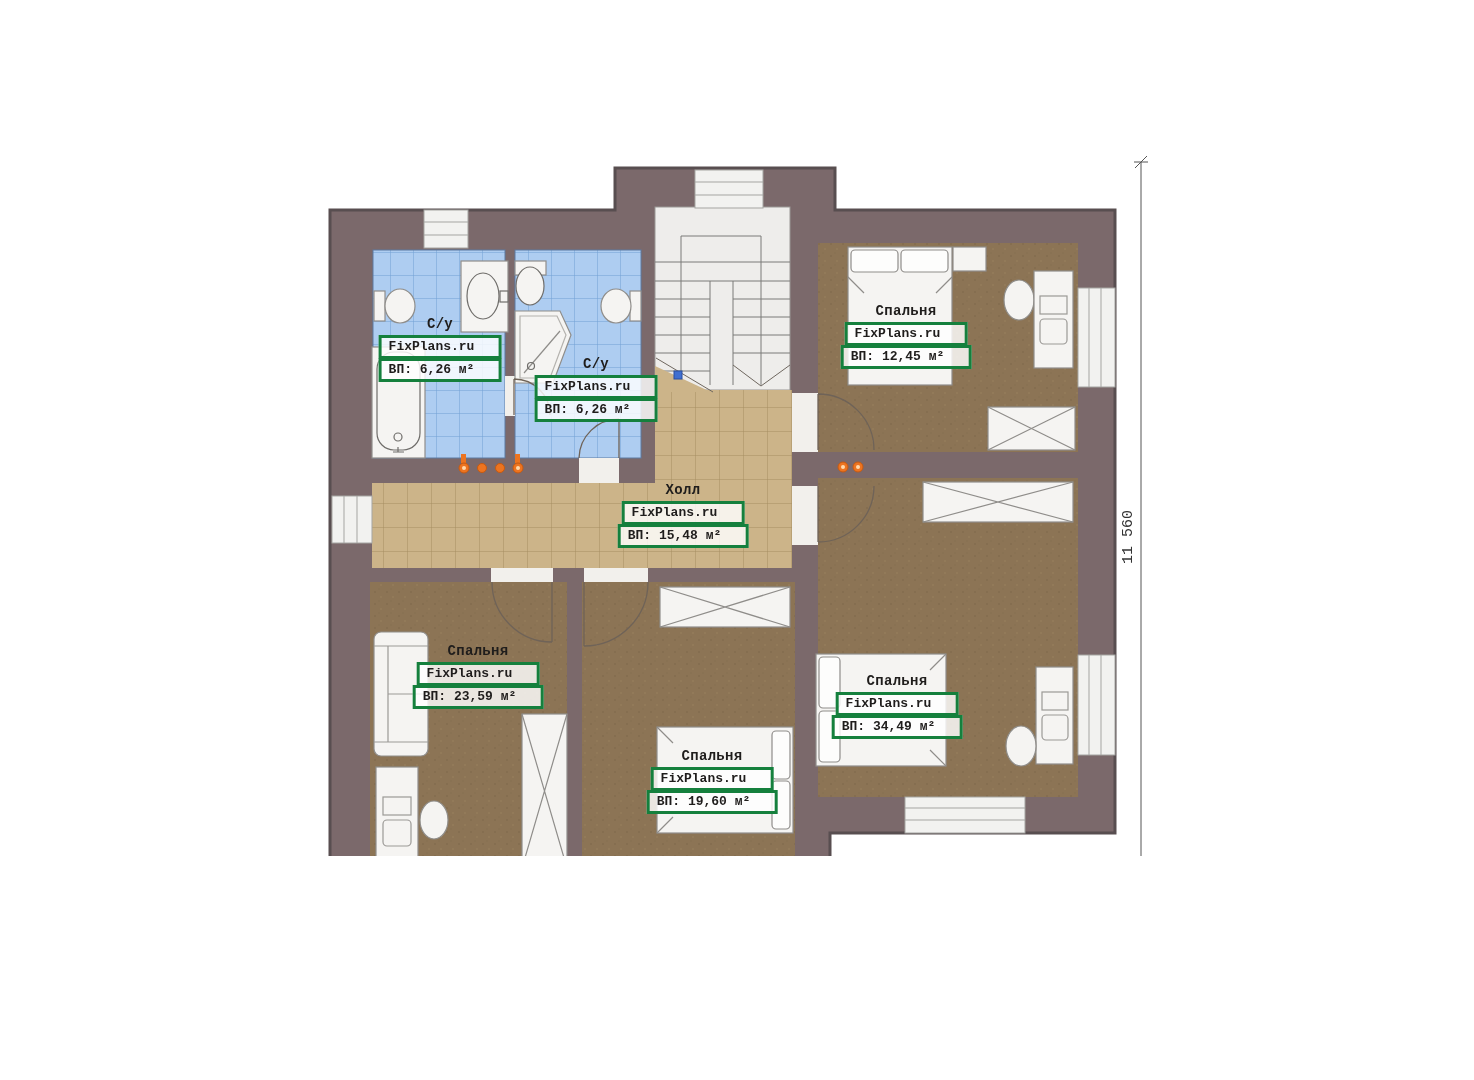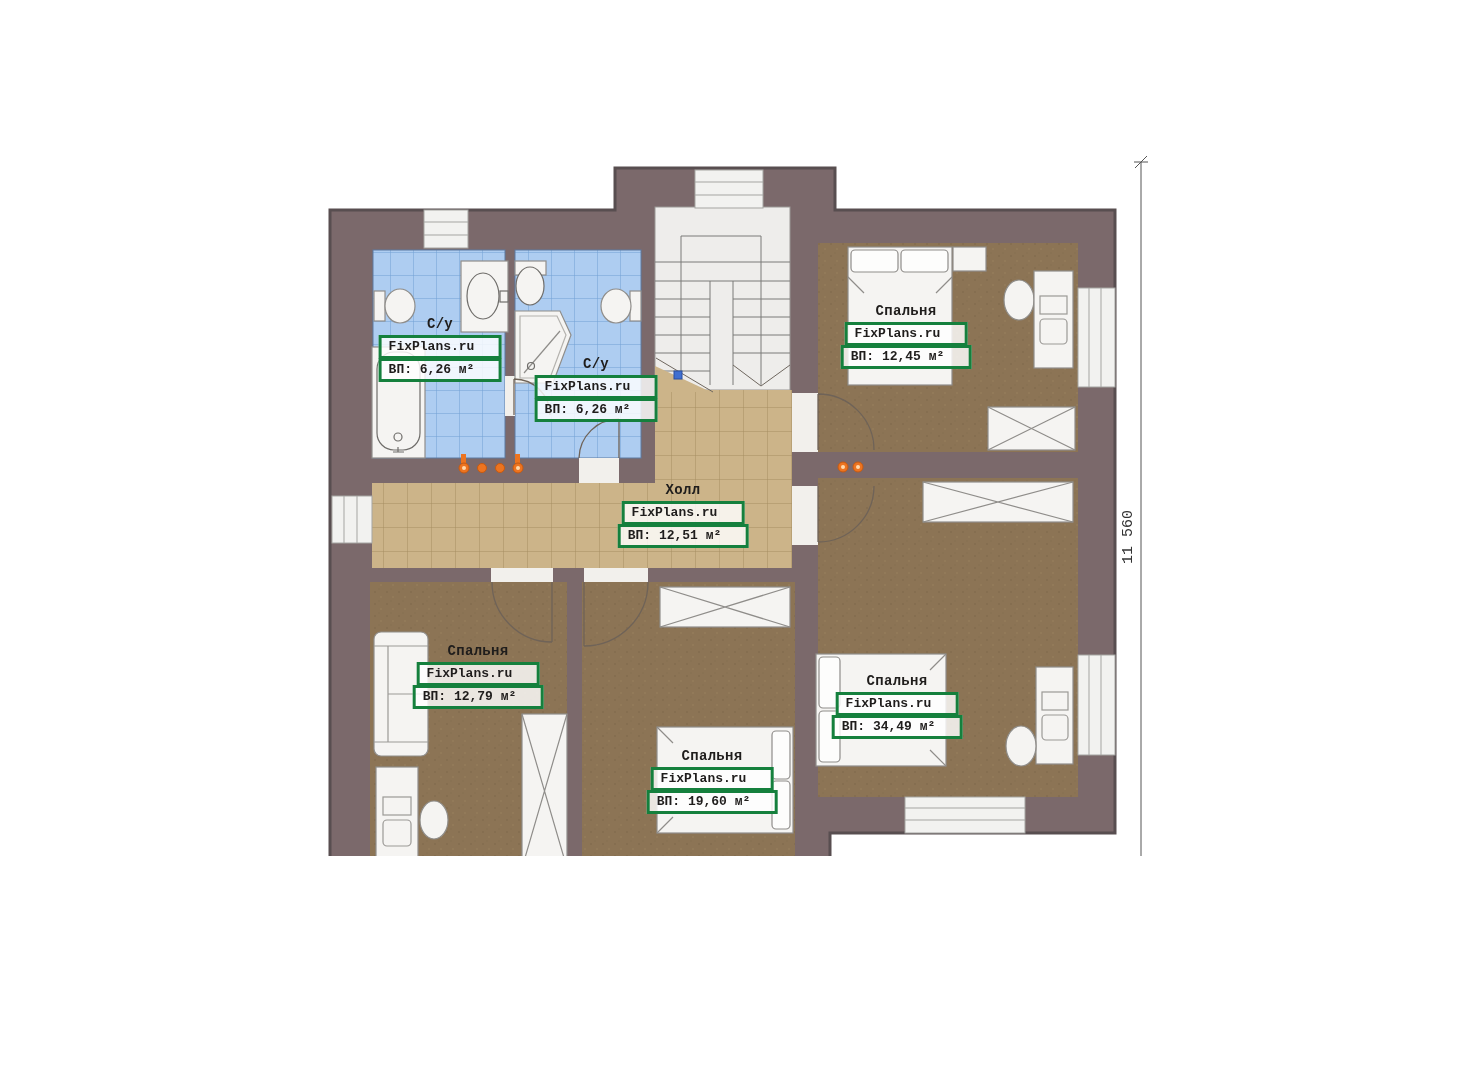--- a/index.html
+++ b/index.html
@@ -273,27 +273,27 @@
 
 <div class="room-label" style="left:906px;top:303px">
   <div class="room-name">Спальня</div>
   <div class="wm-box">FixPlans.ru</div>
   <div class="area-box">ВП: 12,45 м²</div>
 </div>
 
 <div class="room-label" style="left:683px;top:482px">
   <div class="room-name">Холл</div>
   <div class="wm-box">FixPlans.ru</div>
-  <div class="area-box">ВП: 12,51 м²</div>
+  <div class="area-box">ВП: 15,48 м²</div>
 </div>
 
 <div class="room-label" style="left:478px;top:643px">
   <div class="room-name">Спальня</div>
   <div class="wm-box">FixPlans.ru</div>
-  <div class="area-box">ВП: 12,79 м²</div>
+  <div class="area-box">ВП: 23,59 м²</div>
 </div>
 
 <div class="room-label" style="left:712px;top:748px">
   <div class="room-name">Спальня</div>
   <div class="wm-box">FixPlans.ru</div>
   <div class="area-box">ВП: 19,60 м²</div>
 </div>
 
 <div class="room-label" style="left:897px;top:673px">
   <div class="room-name">Спальня</div>

